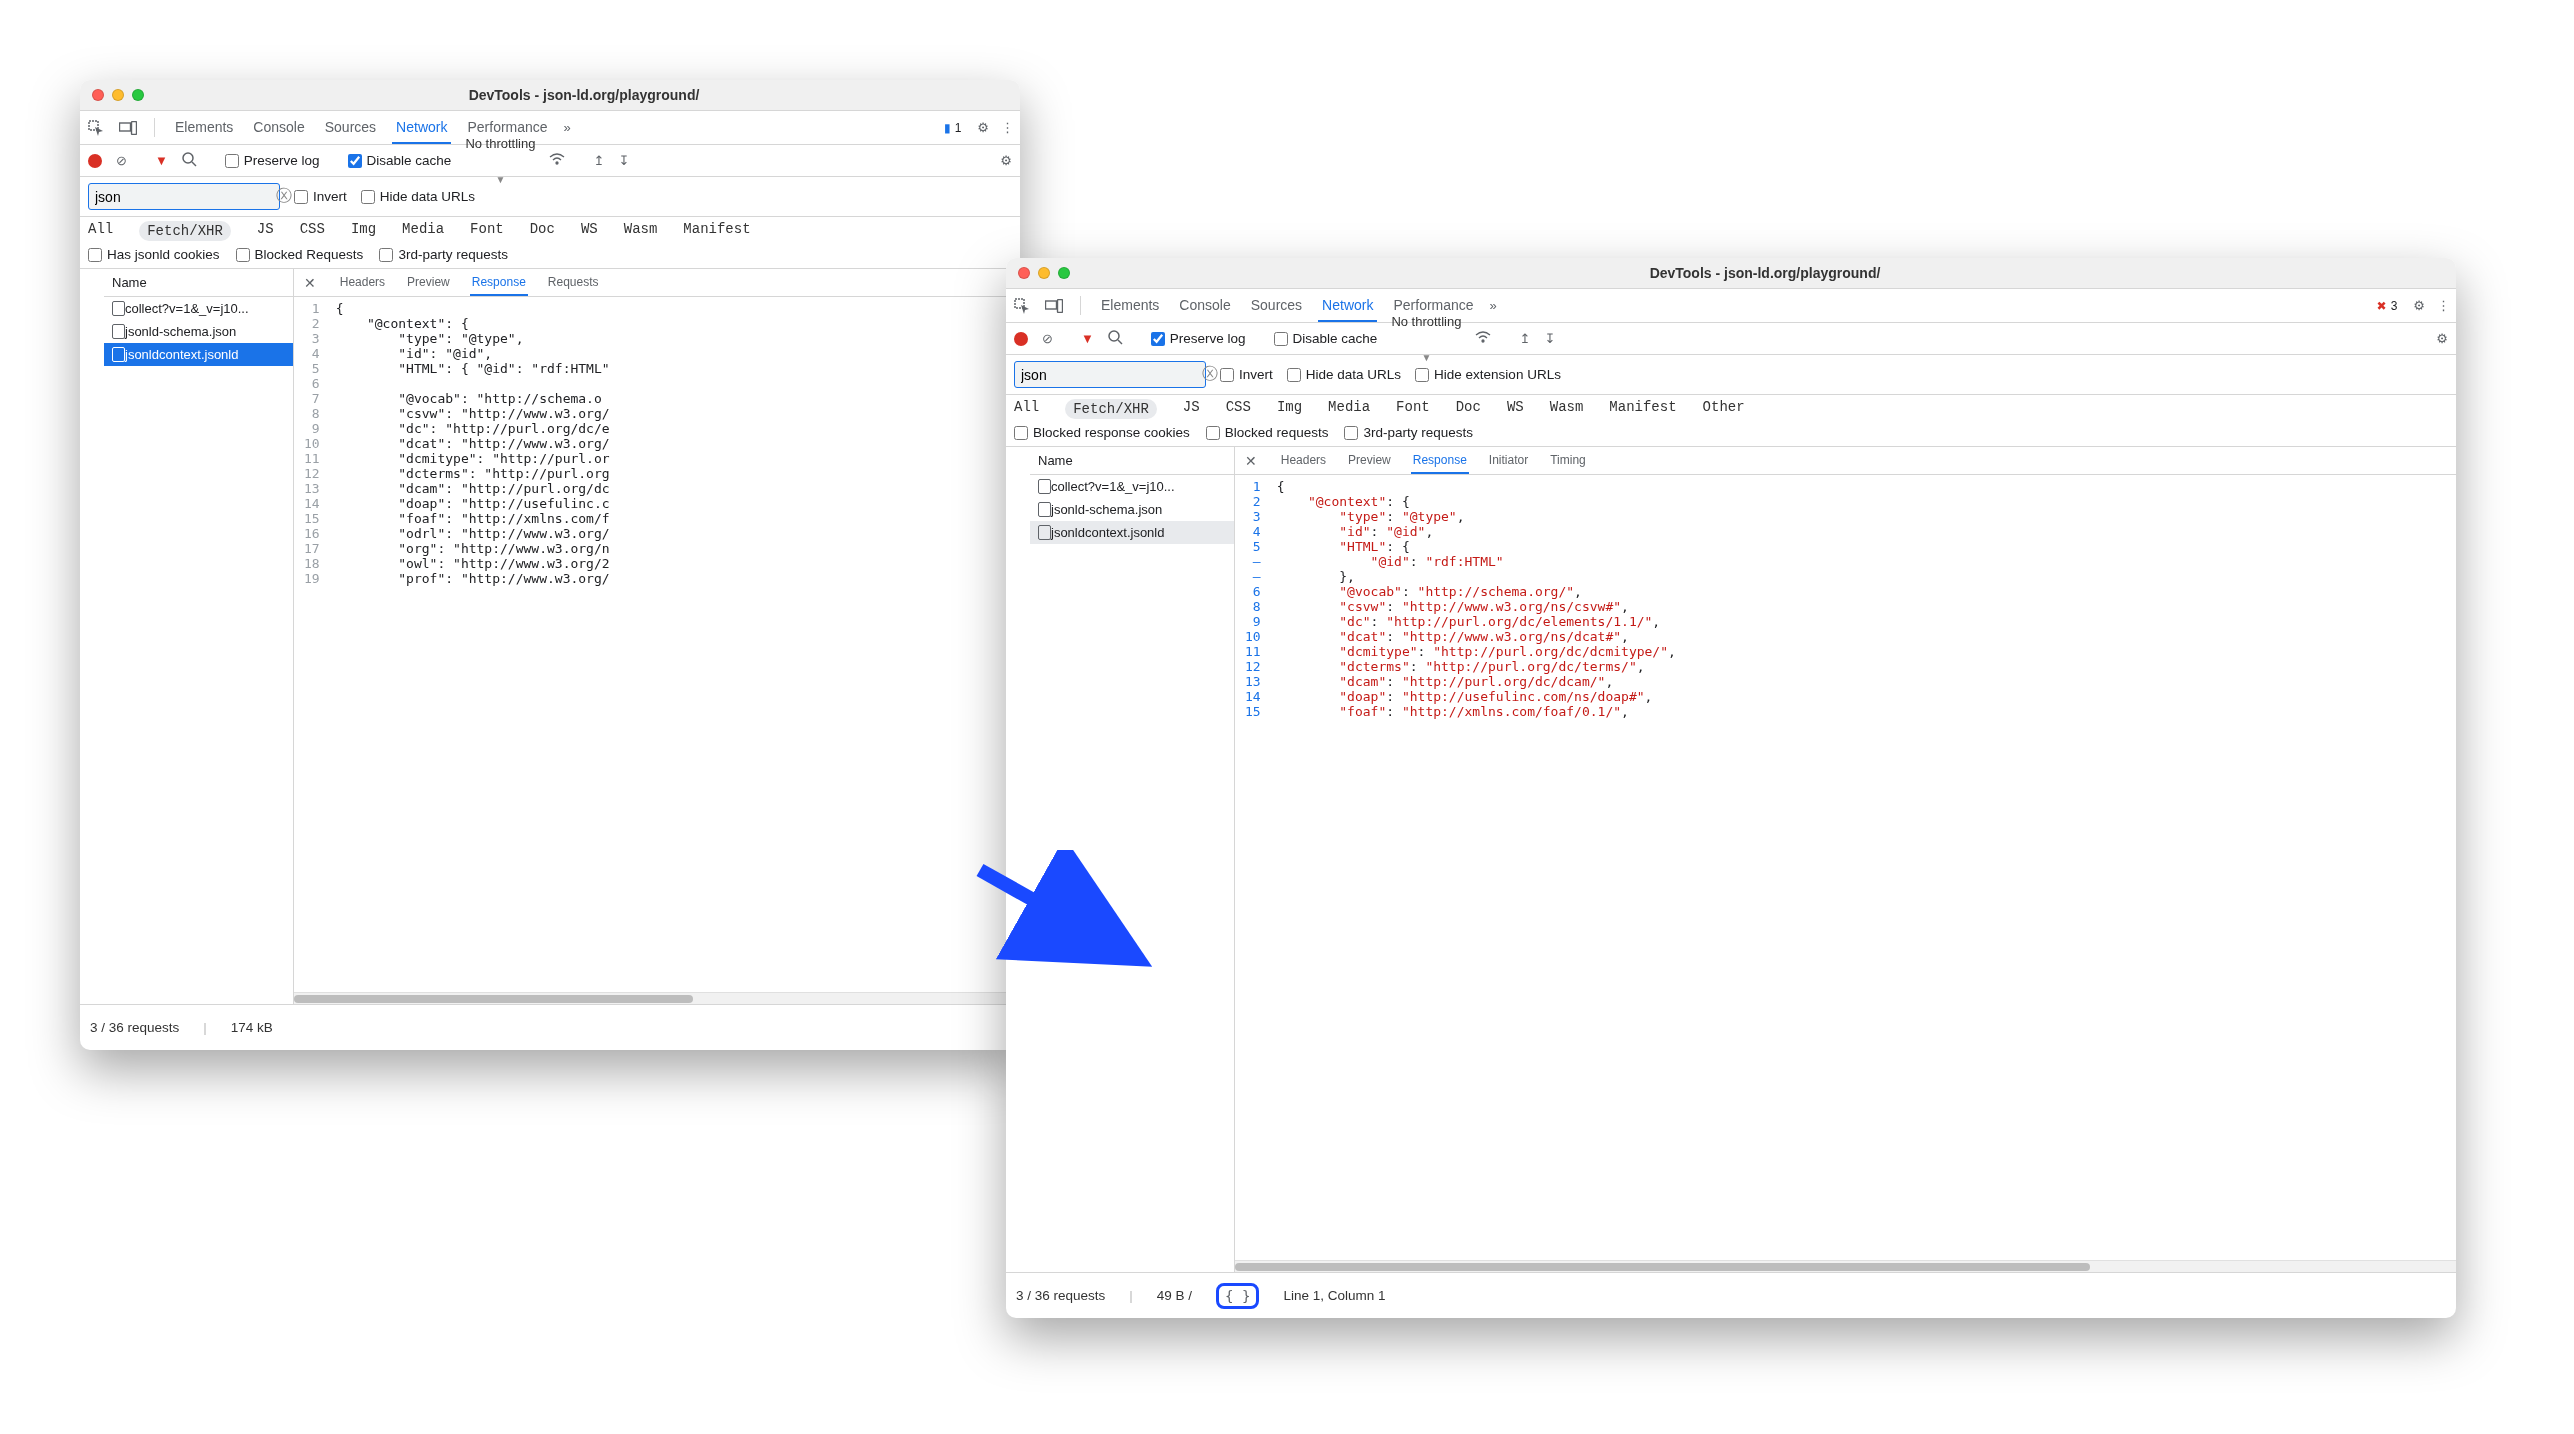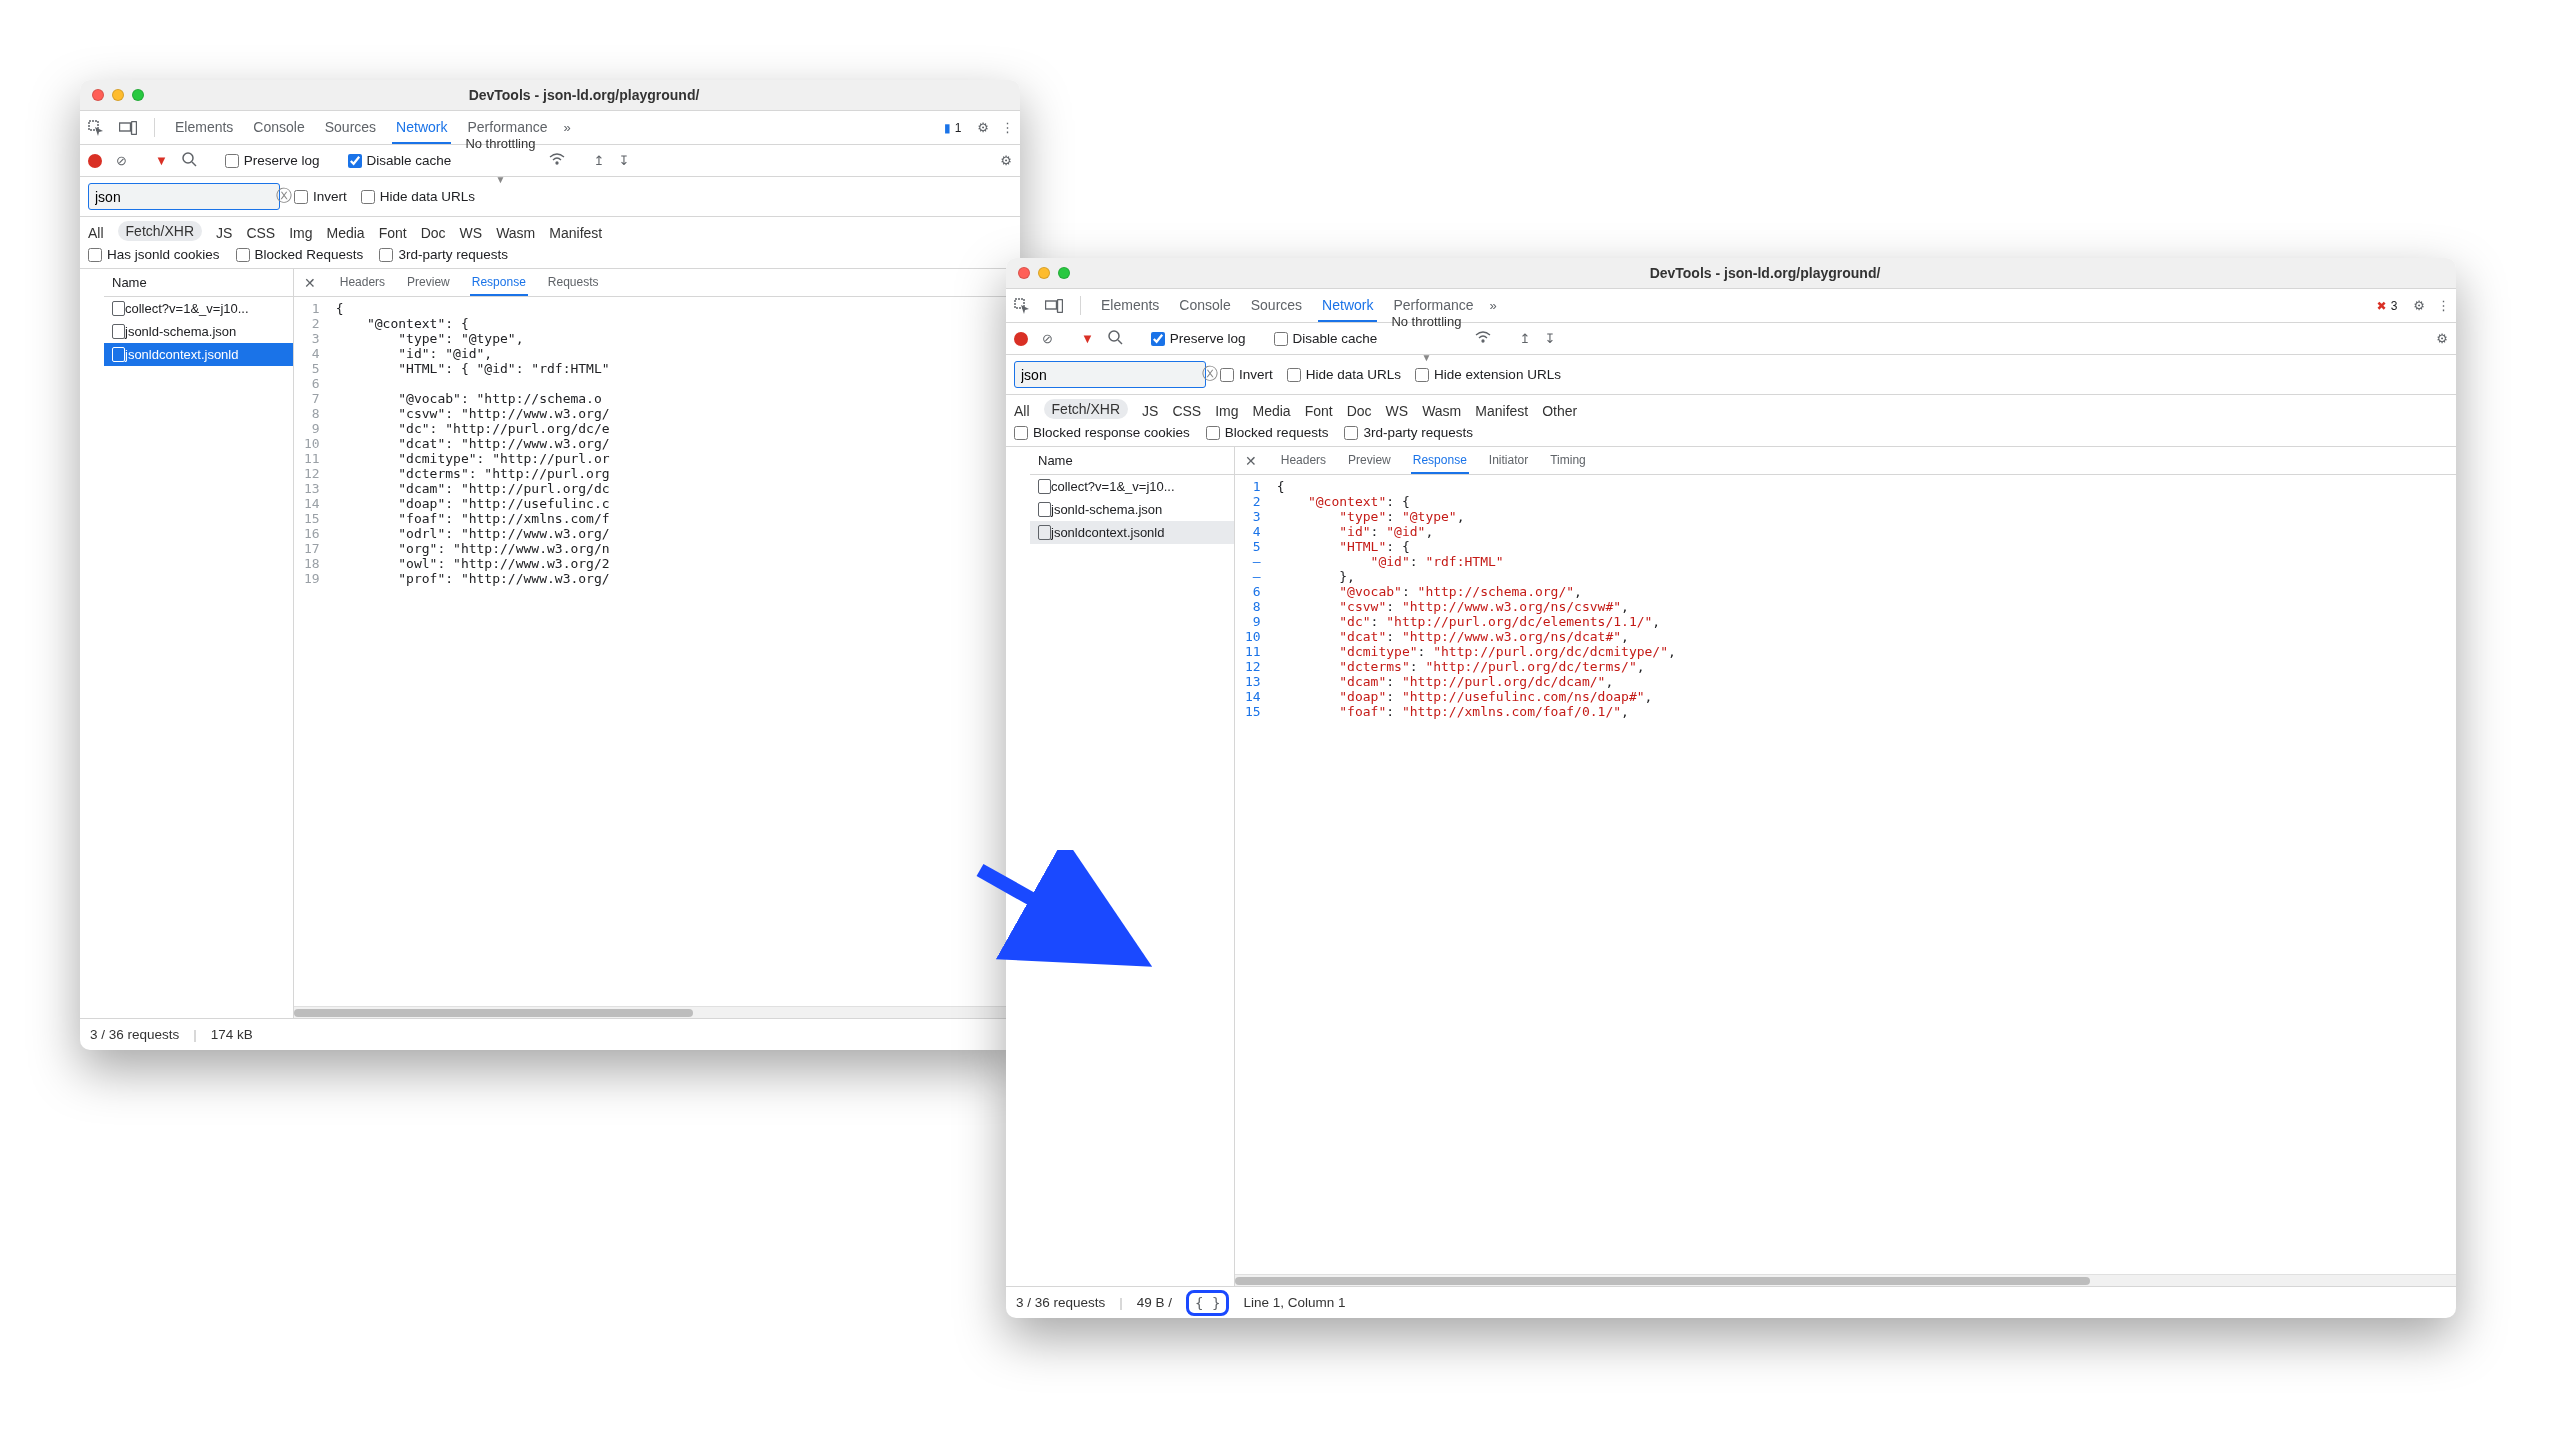--- a/index.html
+++ b/index.html
@@ -85,22 +85,23 @@
     padding: 2px 4px 2px 6px;
     width: 192px;
     background:#f1f3f4;
   }
   .filter-input input {
     border:none; outline:none; background:transparent; flex:1; font-size:14px;
   }
   .clear-btn { color:#888; font-size:16px; cursor:pointer; }
 
   .type-row {
-    display:flex; align-items:flex-end; gap:14px;
+    display:flex; align-items:flex-start; gap:26px;
     padding: 4px 8px 6px;
+    font-family: Liberation Mono, monospace;
   }
   .type-chip { color:#333; font-size:14px; }
   .type-chip.sel { background:#e8eaed; border-radius:10px; padding:2px 8px; }
 
   .opt-row {
     display:flex; align-items:center; gap:16px;
     padding: 0 8px 6px;
     border-bottom: 1px solid #d6d6d6;
   }
 
@@ -143,24 +144,24 @@
   .dtab.active { color:#1a73e8; border-bottom-color:#1a73e8; }
 
   .code-view { flex:1; display:flex; font-family: Menlo, Consolas, monospace; font-size:13px; overflow:auto; }
   .gutter { text-align:right; color:#9aa0a6; padding:4px 8px 4px 10px; user-select:none; white-space:pre;}
   .gutter.blue { color:#1a73e8; }
   .code { padding:4px 8px; white-space:pre; flex:1; min-width:0;}
   .k { color:#c41a16; }  
   .s { color:#c41a16; }
 
   .statusbar {
-    height: 32px;
+    height: 46px;
     border-top:1px solid #d6d6d6;
     display:flex; align-items:center;
-    padding: 0 10px; gap:14px;
+    padding: 0 10px; gap:24px;
     font-size:13.5px; color:#333;
   }
   .statusbar .sep { color:#bbb; }
   .pretty-btn {
     border:3px solid #1a49ff;
     border-radius:8px;
     padding:2px 6px;
     color:#5f6368;
     font-family:monospace;
     font-size:14px;

